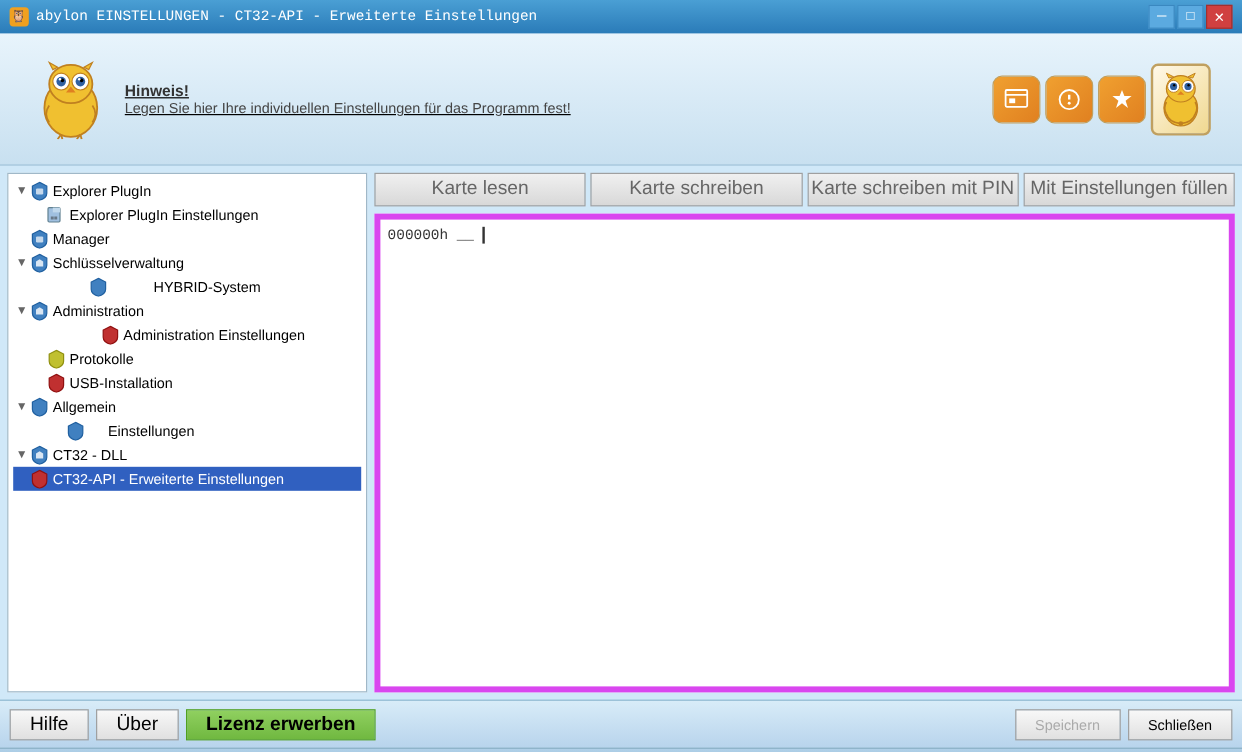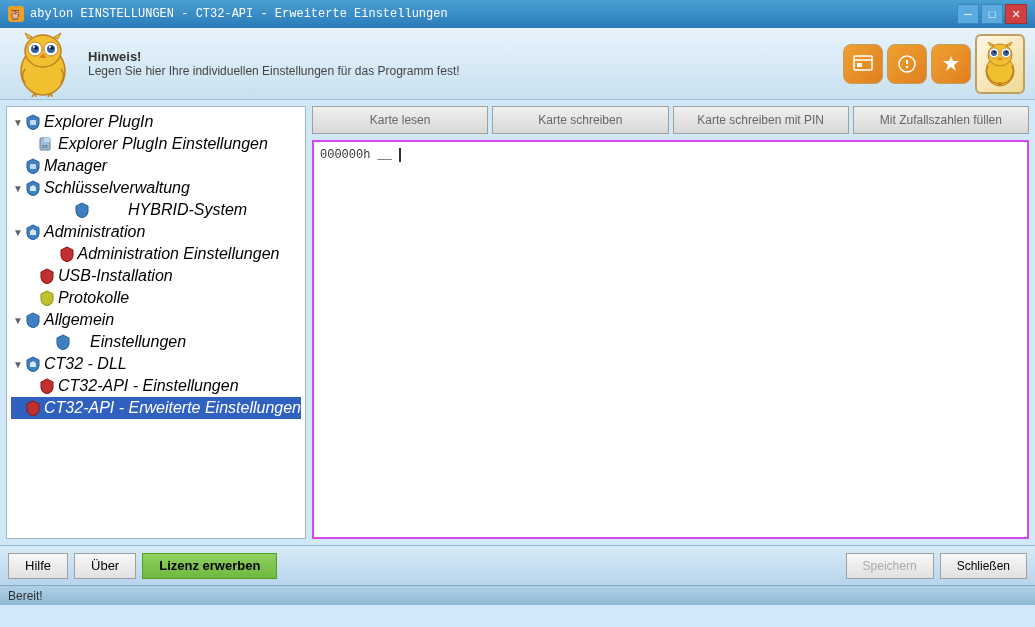--- a/index.html
+++ b/index.html
@@ -47,26 +47,27 @@
       cursor: pointer;
       display: flex;
       align-items: center;
       justify-content: center;
     }
     .title-btn.close { background: #d04040; border-color: #a03030; }
 
     
     .header {
       background: linear-gradient(to bottom, #e8f4fc, #c8e0f0);
-      height: 72px;
-      display: flex;
-      align-items: center;
-      padding: 0 10px;
+      height: 110px;
+      display: flex;
+      align-items: center;
+      padding: 0 26px;
       border-bottom: 1px solid #a0c0d8;
       position: relative;
+      text-decoration: underline;
     }
     .header-text {
       flex: 1;
     }
     .header-title {
       font-weight: bold;
       font-size: 13px;
       color: #333;
     }
     .header-subtitle {
@@ -129,22 +130,21 @@
       width: 16px;
       height: 16px;
       margin-right: 3px;
       flex-shrink: 0;
       display: inline-flex;
       align-items: center;
       justify-content: center;
       font-size: 12px;
     }
     .tree-label {
-      font-size: 16px;
-      font-style: italic;
+      font-size: 12px;
     }
 
     
     .right-panel {
       flex: 1;
       margin: 6px 6px 6px 6px;
       display: flex;
       flex-direction: column;
       gap: 6px;
     }
@@ -152,28 +152,28 @@
     .action-buttons {
       display: flex;
       gap: 4px;
     }
     .action-btn {
       flex: 1;
       height: 28px;
       background: linear-gradient(to bottom, #f0f0f0, #d8d8d8);
       border: 1px solid #a0a0a0;
       color: #666;
-      font-size: 12px;
+      font-size: 16px;
       cursor: pointer;
     }
 
     .hex-display {
       flex: 1;
       background: white;
-      border: 2px solid #d946ef;
+      border: 5px solid #d946ef;
       padding: 6px;
       font-family: 'Courier New', monospace;
       font-size: 12px;
       color: #333;
       overflow: auto;
     }
 
     
     .bottom-bar {
       height: 40px;
@@ -182,21 +182,21 @@
       display: flex;
       align-items: center;
       padding: 0 8px;
       gap: 6px;
     }
     .bottom-btn {
       height: 26px;
       padding: 0 16px;
       background: linear-gradient(to bottom, #f8f8f8, #e0e0e0);
       border: 1px solid #a0a0a0;
-      font-size: 13px;
+      font-size: 16px;
       cursor: pointer;
       text-align: right;
     }
     .bottom-btn.highlight {
       background: linear-gradient(to bottom, #90d060, #70b840);
       border-color: #50a020;
       font-weight: bold;
     }
     .bottom-btn:disabled { color: #aaa; cursor: default; }
     .bottom-spacer { flex: 1; }
@@ -388,33 +388,33 @@
             <svg width="16" height="16" viewBox="0 0 16 16">
               <path d="M8 1 L14 4 L14 10 Q14 14 8 16 Q2 14 2 10 L2 4 Z" fill="#c03030" stroke="#901010" stroke-width="1"></path>
             </svg>
           </span>
           <span class="tree-label">Administration Einstellungen</span>
         </div>
         <div class="tree-item" style="padding-left: 14px;">
           <span class="tree-expand"></span>
           <span class="tree-icon">
             <svg width="16" height="16" viewBox="0 0 16 16">
+              <path d="M8 1 L14 4 L14 10 Q14 14 8 16 Q2 14 2 10 L2 4 Z" fill="#c0c030" stroke="#909010" stroke-width="1"></path>
+            </svg>
+          </span>
+          <span class="tree-label">Protokolle</span>
+        </div>
+        <div class="tree-item" style="padding-left: 14px;">
+          <span class="tree-expand"></span>
+          <span class="tree-icon">
+            <svg width="16" height="16" viewBox="0 0 16 16">
               <path d="M8 1 L14 4 L14 10 Q14 14 8 16 Q2 14 2 10 L2 4 Z" fill="#c03030" stroke="#901010" stroke-width="1"></path>
             </svg>
           </span>
           <span class="tree-label">USB-Installation</span>
-        </div>
-        <div class="tree-item" style="padding-left: 14px;">
-          <span class="tree-expand"></span>
-          <span class="tree-icon">
-            <svg width="16" height="16" viewBox="0 0 16 16">
-              <path d="M8 1 L14 4 L14 10 Q14 14 8 16 Q2 14 2 10 L2 4 Z" fill="#c0c030" stroke="#909010" stroke-width="1"></path>
-            </svg>
-          </span>
-          <span class="tree-label">Protokolle</span>
         </div>
         <div class="tree-item" style="padding-left: 0px;">
           <span class="tree-expand">▼</span>
           <span class="tree-icon">
             <svg width="16" height="16" viewBox="0 0 16 16">
               <path d="M8 1 L14 4 L14 10 Q14 14 8 16 Q2 14 2 10 L2 4 Z" fill="#4080c0" stroke="#2060a0" stroke-width="1"></path>
             </svg>
           </span>
           <span class="tree-label">Allgemein</span>
         </div>
@@ -429,48 +429,39 @@
         </div>
         <div class="tree-item" style="padding-left: 0px;">
           <span class="tree-expand">▼</span>
           <span class="tree-icon">
             <svg width="16" height="16" viewBox="0 0 16 16">
               <path d="M8 1 L14 4 L14 10 Q14 14 8 16 Q2 14 2 10 L2 4 Z" fill="#4080c0" stroke="#2060a0" stroke-width="1"></path>
               <path d="M5 7 L8 5 L11 7 L11 11 L5 11 Z" fill="white" opacity="0.8"></path>
             </svg>
           </span>
           <span class="tree-label">CT32 - DLL</span>
-        </div>
-        <div class="tree-item" style="padding-left: 14px;">
-          <span class="tree-expand"></span>
-          <span class="tree-icon">
-            <svg width="16" height="16" viewBox="0 0 16 16">
-              <path d="M8 1 L14 4 L14 10 Q14 14 8 16 Q2 14 2 10 L2 4 Z" fill="#c03030" stroke="#901010" stroke-width="1"></path>
-            </svg>
-          </span>
-          <span class="tree-label">CT32-API - Einstellungen</span>
         </div>
         <div class="tree-item selected" style="padding-left: 0;">
           <span class="tree-expand"></span>
           <span class="tree-icon">
             <svg width="16" height="16" viewBox="0 0 16 16">
               <path d="M8 1 L14 4 L14 10 Q14 14 8 16 Q2 14 2 10 L2 4 Z" fill="#c03030" stroke="#901010" stroke-width="1"></path>
             </svg>
           </span>
           <span class="tree-label">CT32-API - Erweiterte Einstellungen</span>
         </div>
       </div>
   </div>
 
   <div class="right-panel">
     <div class="action-buttons">
       <button class="action-btn">Karte lesen</button>
       <button class="action-btn">Karte schreiben</button>
       <button class="action-btn">Karte schreiben mit PIN</button>
-      <button class="action-btn">Mit Zufallszahlen füllen</button>
+      <button class="action-btn">Mit Einstellungen füllen</button>
     </div>
     <div class="hex-display">
       <span>000000h __ </span><span style="border-left:2px solid #333;">&nbsp;</span>
     </div>
   </div>
 </div>
 
 <div class="bottom-bar">
   <button class="bottom-btn">Hilfe</button>
   <button class="bottom-btn">Über</button>

